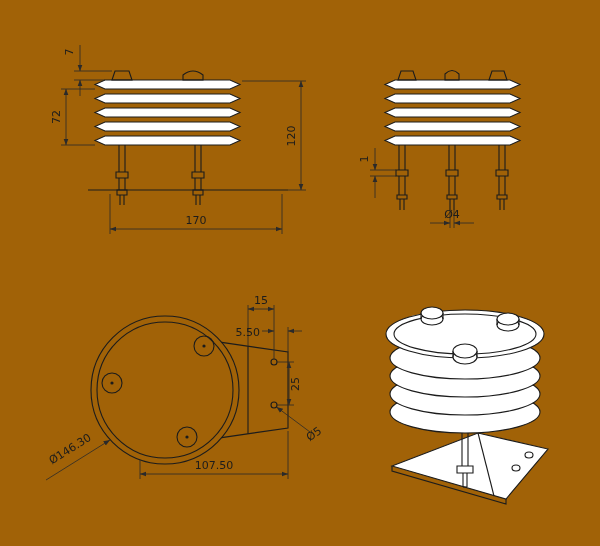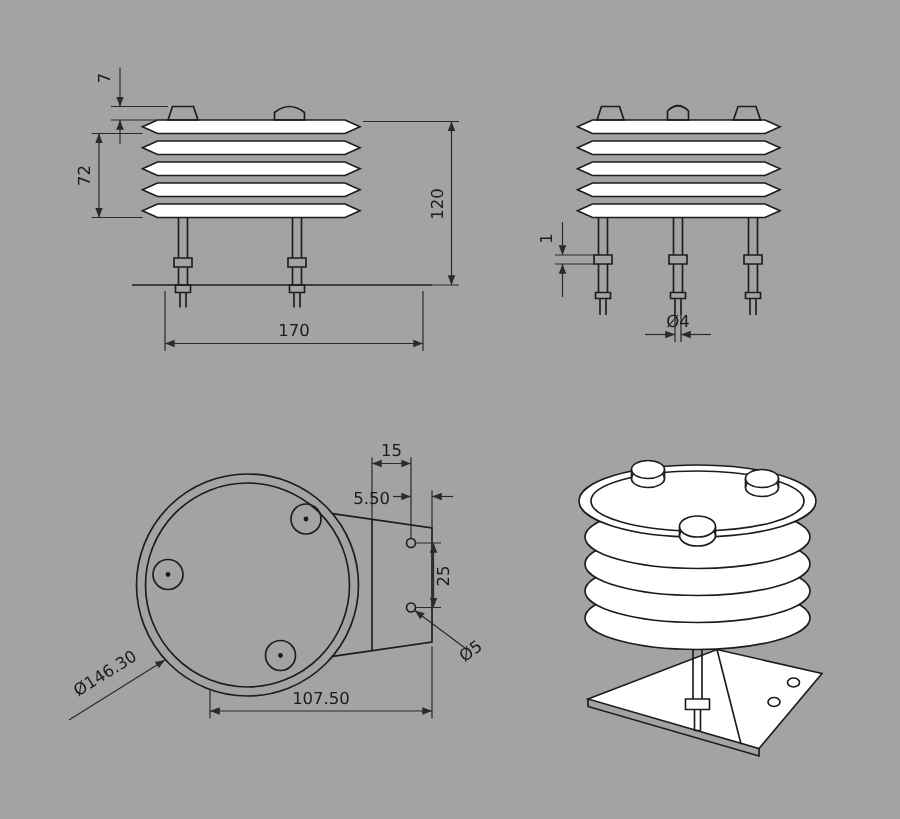--- a/index.html
+++ b/index.html
@@ -7,21 +7,21 @@
     padding: 0;
     width: 600px;
     height: 546px;
     background: #ffffff;
     overflow: hidden;
   }
   .canvas {
     position: relative;
     width: 600px;
     height: 546px;
-    background: #a3a3a3;
+    background: #a16207;
   }
   svg { display: block; }
   .ol  { fill: none;  stroke: #1c1c1c; stroke-width: 1.1; }
   .olf { fill: #ffffff; stroke: #1c1c1c; stroke-width: 1.1; }
   .dim { fill: none;  stroke: #2a2a2a; stroke-width: 0.8; }
   .dot { fill: #1c1c1c; stroke: none; }
   text {
     font-family: "DejaVu Sans", "Liberation Sans", sans-serif;
     font-size: 11px;
     fill: #1c1c1c;

